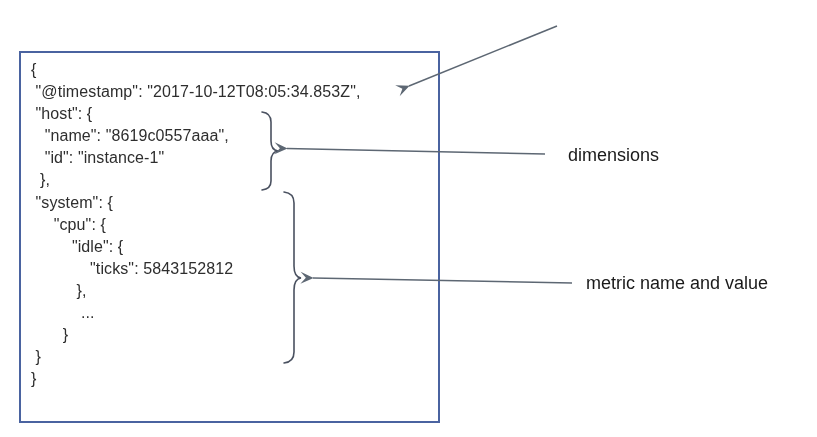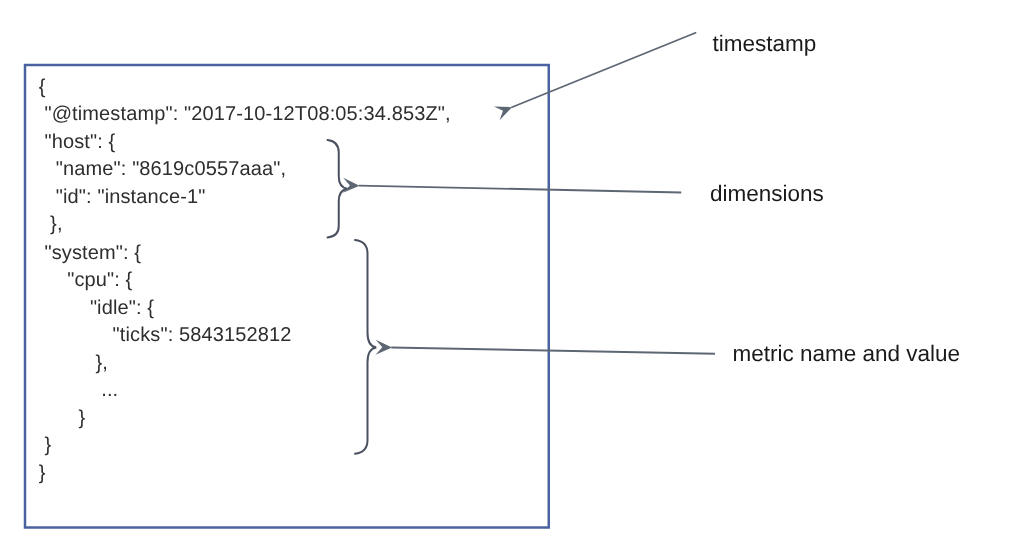--- a/index.html
+++ b/index.html
@@ -108,19 +108,18 @@
 
     <path class="brace" d="M 262 112 Q 271 113 271 122 L 271 141 Q 271 150 278 151 Q 271 152 271 161 L 271 181 Q 271 189 262 190"></path>
 
     <path class="brace" d="M 284 192 Q 294 193 294 203 L 294 266 Q 294 277 301 278 Q 294 279 294 290 L 294 352 Q 294 362 284 363"></path>
 
     <path class="arrow" marker-end="url(#ah)" d="M 557 26 L 409 86"></path>
     <path class="arrow" marker-end="url(#ah)" d="M 545 154 L 287 148.5"></path>
     <path class="arrow" marker-end="url(#ah)" d="M 572 283 L 313 278"></path>
   </svg>
 
-  <div class="anno-label label-timestamp">timestamp</div>
 
   <div class="anno-label label-metric">metric name and value</div>
 
   <div class="anno-label label-dimensions">dimensions</div>
 
 </div>
 
 </body></html>

